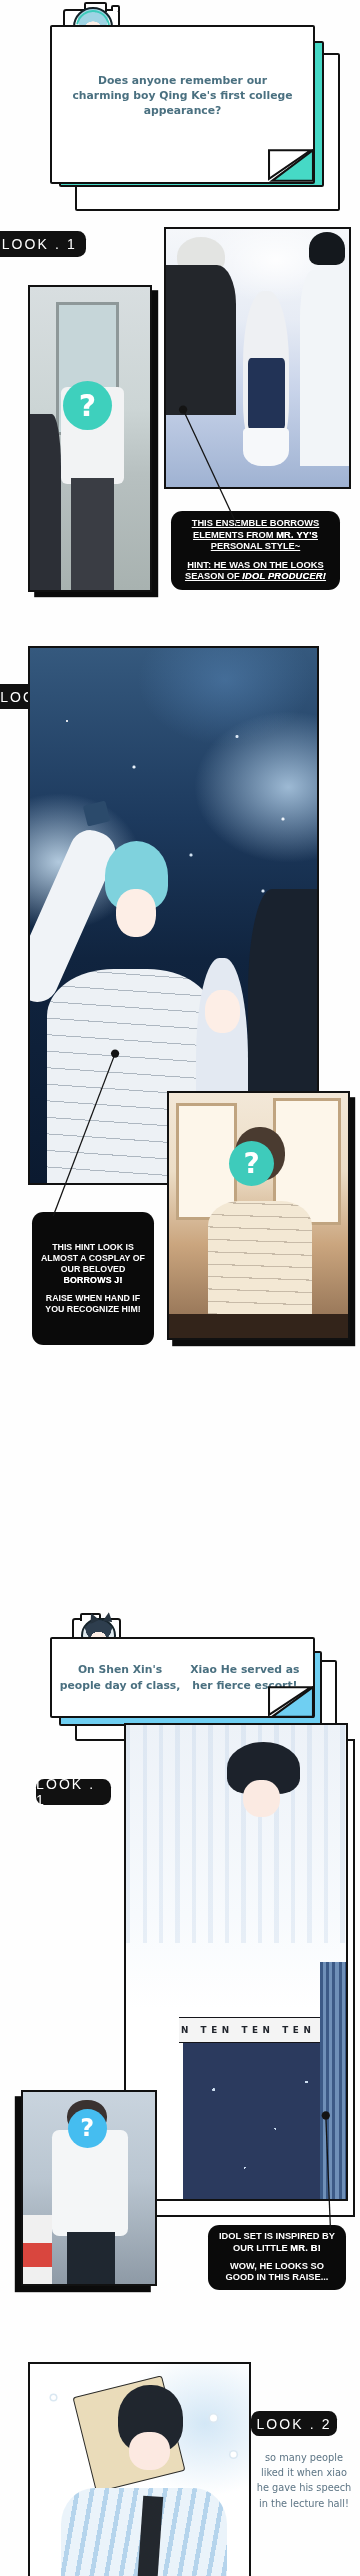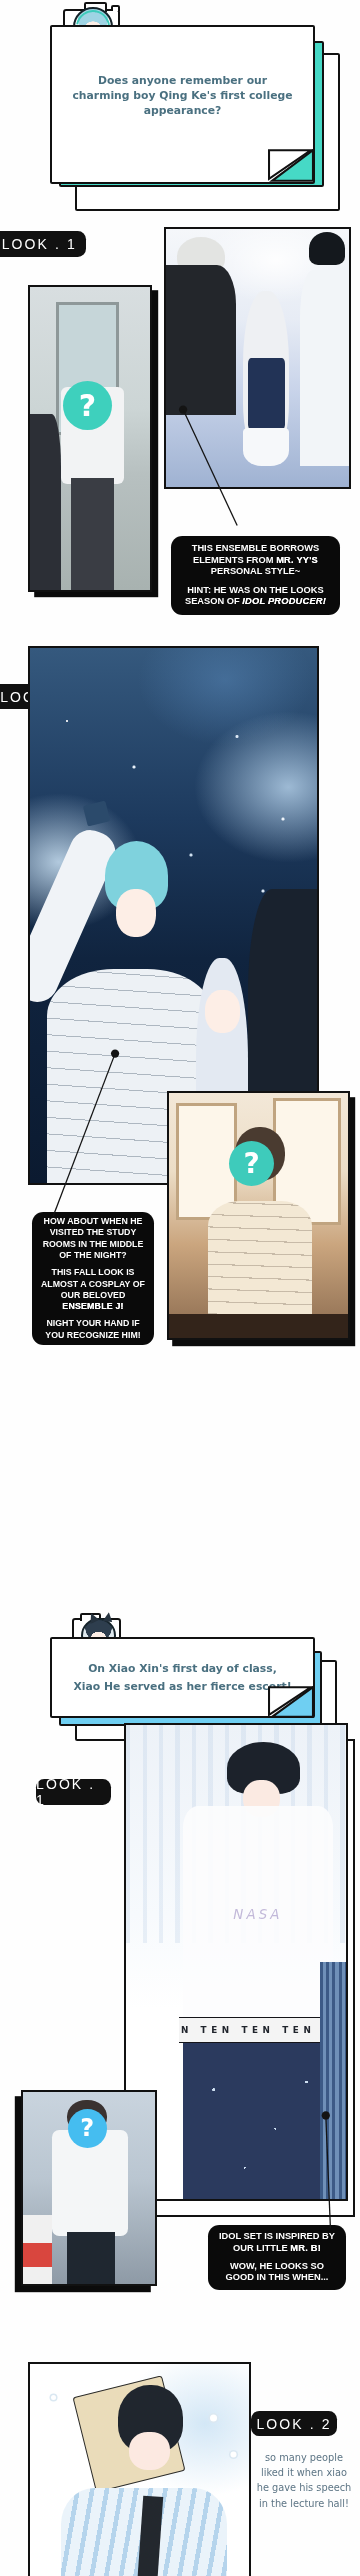--- a/index.html
+++ b/index.html
@@ -16,21 +16,21 @@
   .camera { position: absolute; background: #fff; border: 2.1px solid #111; border-radius: 3.1px; }
   .camera .bump  { position: absolute; background: #fff; border: 2.1px solid #111; border-bottom: none; border-radius: 2.1px 2.1px 0 0; }
   .cam-avatar { position: absolute; border-radius: 50%; border: 2.1px solid #15232a; overflow: visible; }
   .cam-avatar .ring { position: absolute; inset: 1px; border-radius: 50%; border: 2.6px solid transparent; border-top-color:#3ecbbb; border-right-color:#3ecbbb; transform: rotate(-35deg); }
   .ear { position: absolute; width: 11.3px; height: 10.3px; background:#26333f; clip-path: polygon(15% 100%, 50% 0, 100% 85%); }
   
   .card-group { position: absolute; }
   .card-back { position: absolute; border: 2.1px solid #111; border-radius: 2.1px; background: #fff; }
   .card-accent { position: absolute; border: 2.1px solid #111; border-radius: 2.1px; }
   .card-main { position: absolute; background: #fff; border: 2.1px solid #111; border-radius: 2.1px;
-    display: flex; flex-direction: column; justify-content: center; align-items: center; gap: 8.2px;
+    display: flex; flex-direction: row; justify-content: center; align-items: center; gap: 8.2px;
     text-align: center; color: #4a7080; font-weight: 700; font-size: 10.8px; line-height: 1.4;
     font-family: "DejaVu Sans", sans-serif; }
   .card-main p { width: 92%; }
   .dogear { position: absolute; }
   
   .look { position: absolute; background: #111; color: #fff; border-radius: 8.2px;
     display: flex; align-items: center; justify-content: center;
     font-family: "Liberation Sans", sans-serif; font-size: 14px; letter-spacing: 2.1px; }
   
   .panel { position: absolute; border: 2.1px solid #111; background: #fff; overflow: hidden; }
@@ -62,21 +62,21 @@
       radial-gradient(circle at 50% 26%, #9fd4e4 0 46%, transparent 47%),
       #f0fafb; }
   #card1-group { left: 50px; top: 25px; width: 290px; height: 189px; }
   #card1-back2 { left: 25px; top: 28px; width: 265px; height: 158px; }
   #card1-accent { left: 9.3px; top: 15.5px; width: 265px; height: 146px; background: #46d9c6; }
   #card1-main { left: 0; top: 0; width: 265px; height: 159px; padding: 13.4px 9.3px 31px; }
   #card1-dogear { left: 218px; top: 124px; }
   #look1a { left: -7.2px; top: 231px; width: 93px; height: 26px; }
   #panel1 { left: 164px; top: 227px; width: 187px; height: 262px; }
   #photo1 { left: 28px; top: 285px; width: 124px; height: 307px; box-shadow: 6.2px 5.2px 0 #0b0b0b; }
-  #callout1 { left: 171px; top: 536px; width: 169px; height: 79px; }
+  #callout1 { left: 171px; top: 511px; width: 169px; height: 79px; text-decoration: underline; }
   #look2a { left: -7.2px; top: 684px; width: 90px; height: 25px; }
   #panel2 { left: 28px; top: 646px; width: 291px; height: 539px; }
   #photo2 { left: 167px; top: 1091px; width: 183px; height: 249px; box-shadow: 5.2px 6.2px 0 #0b0b0b; }
   #callout2 { left: 32px; top: 1212px; width: 122px; height: 133px; font-size: 8.8px; }
   #cam2 { left: 72px; top: 1618px; width: 49px; height: 40px; }
   #cam2 .bump1 { left: 6.2px; top: -7.2px; width: 20.6px; height: 8.2px; }
   #cam2 .cam-avatar { left: 6.7px; top: -2.1px; width: 35px; height: 35px;
     background:
       radial-gradient(circle at 50% 64%, #fdeee6 0 32%, transparent 33%),
       radial-gradient(circle at 50% 26%, #2e3e4e 0 47%, transparent 48%),
@@ -267,80 +267,76 @@
     <div class="art ph2-winR"></div>
     <div class="art ph2-hair"></div>
     <div class="art ph2-sweater"></div>
     <div class="art ph2-bench"></div>
     <div class="qmark" style="left:60px; top:48px; width:45px; height:45px; font-size:28px; background:#3ecbbb;">
         <span>?</span>
       </div>
   </div>
 
   <div class="callout" id="callout2">
-    <p>HOW ABOUT WHEN HE VISITED THE STUDY ROOMS IN THE MIDDLE OF THE NIGHT?</p>
-    <p><span>THIS FALL LOOK IS ALMOST A COSPLAY OF OUR BELOVED </span><span class="em">ENSEMBLE J!</span></p>
-    <p>NIGHT YOUR HAND IF YOU RECOGNIZE HIM!</p>
+    <p><span>THIS HINT LOOK IS ALMOST A COSPLAY OF OUR BELOVED </span><span class="em">BORROWS J!</span></p>
+    <p>RAISE WHEN HAND IF YOU RECOGNIZE HIM!</p>
   </div>
 
   <div class="camera" id="cam2">
     <div class="bump bump1"></div>
     <div class="cam-avatar">
       <div class="ear earL"></div>
       <div class="ear earR"></div>
     </div>
   </div>
 
   <div class="card-group" id="card2-group">
     <div class="card-back" id="card2-back2"></div>
     <div class="card-accent" id="card2-accent"></div>
     <div class="card-main" id="card2-main">
-      <p>On Xiao Xin's first day of class,</p>
+      <p>On Shen Xin's people day of class,</p>
       <p>Xiao He served as her fierce escort!</p>
     </div>
     <svg class="dogear" id="card2-dogear" width="46" height="32" viewBox="0 0 90 62">
       <polygon points="88,2 88,60 8,60" fill="#6fcff2" stroke="#111" stroke-width="4"></polygon>
       <polygon points="2,2 84,2 2,56" fill="#ffffff" stroke="#111" stroke-width="4"></polygon>
     </svg>
   </div>
 
   <div class="look" id="look1b">
       <span>LOOK . 1</span>
     </div>
 
   <div class="panel-back" id="panel3-back"></div>
   <div class="panel" id="panel3">
     <div class="art bg"></div>
     <div class="art p3-streaks"></div>
     <div class="art p3-cap"></div>
     <div class="art p3-face"></div>
-    <div class="art p3-shirt">
-        <span>NASA</span>
-      </div>
     <div class="art p3-belt">
         <span>TEN TEN TEN TEN TEN</span>
       </div>
     <div class="art p3-jeans"></div>
     <div class="art p3-band"></div>
   </div>
 
   <div class="photo" id="photo3">
     <div class="art bg"></div>
     <div class="art ph3-sign"></div>
     <div class="art ph3-hair"></div>
     <div class="art ph3-shirt"></div>
     <div class="art ph3-pants"></div>
     <div class="qmark" style="left:45px; top:16.5px; width:39px; height:39px; font-size:24px; background:#45bdf0;">
         <span>?</span>
       </div>
   </div>
 
   <div class="callout" id="callout3">
     <p><span>IDOL SET IS INSPIRED BY OUR LITTLE </span><span class="em">MR. B!</span></p>
-    <p>WOW, HE LOOKS SO GOOD IN THIS WHEN...</p>
+    <p>WOW, HE LOOKS SO GOOD IN THIS RAISE...</p>
   </div>
 
   <div class="look" id="look2b">
       <span>LOOK . 2</span>
     </div>
 
   <div class="panel" id="panel4">
     <div class="art bg"></div>
     <div class="art p4-flowers"></div>
     <div class="art p4-env"></div>

